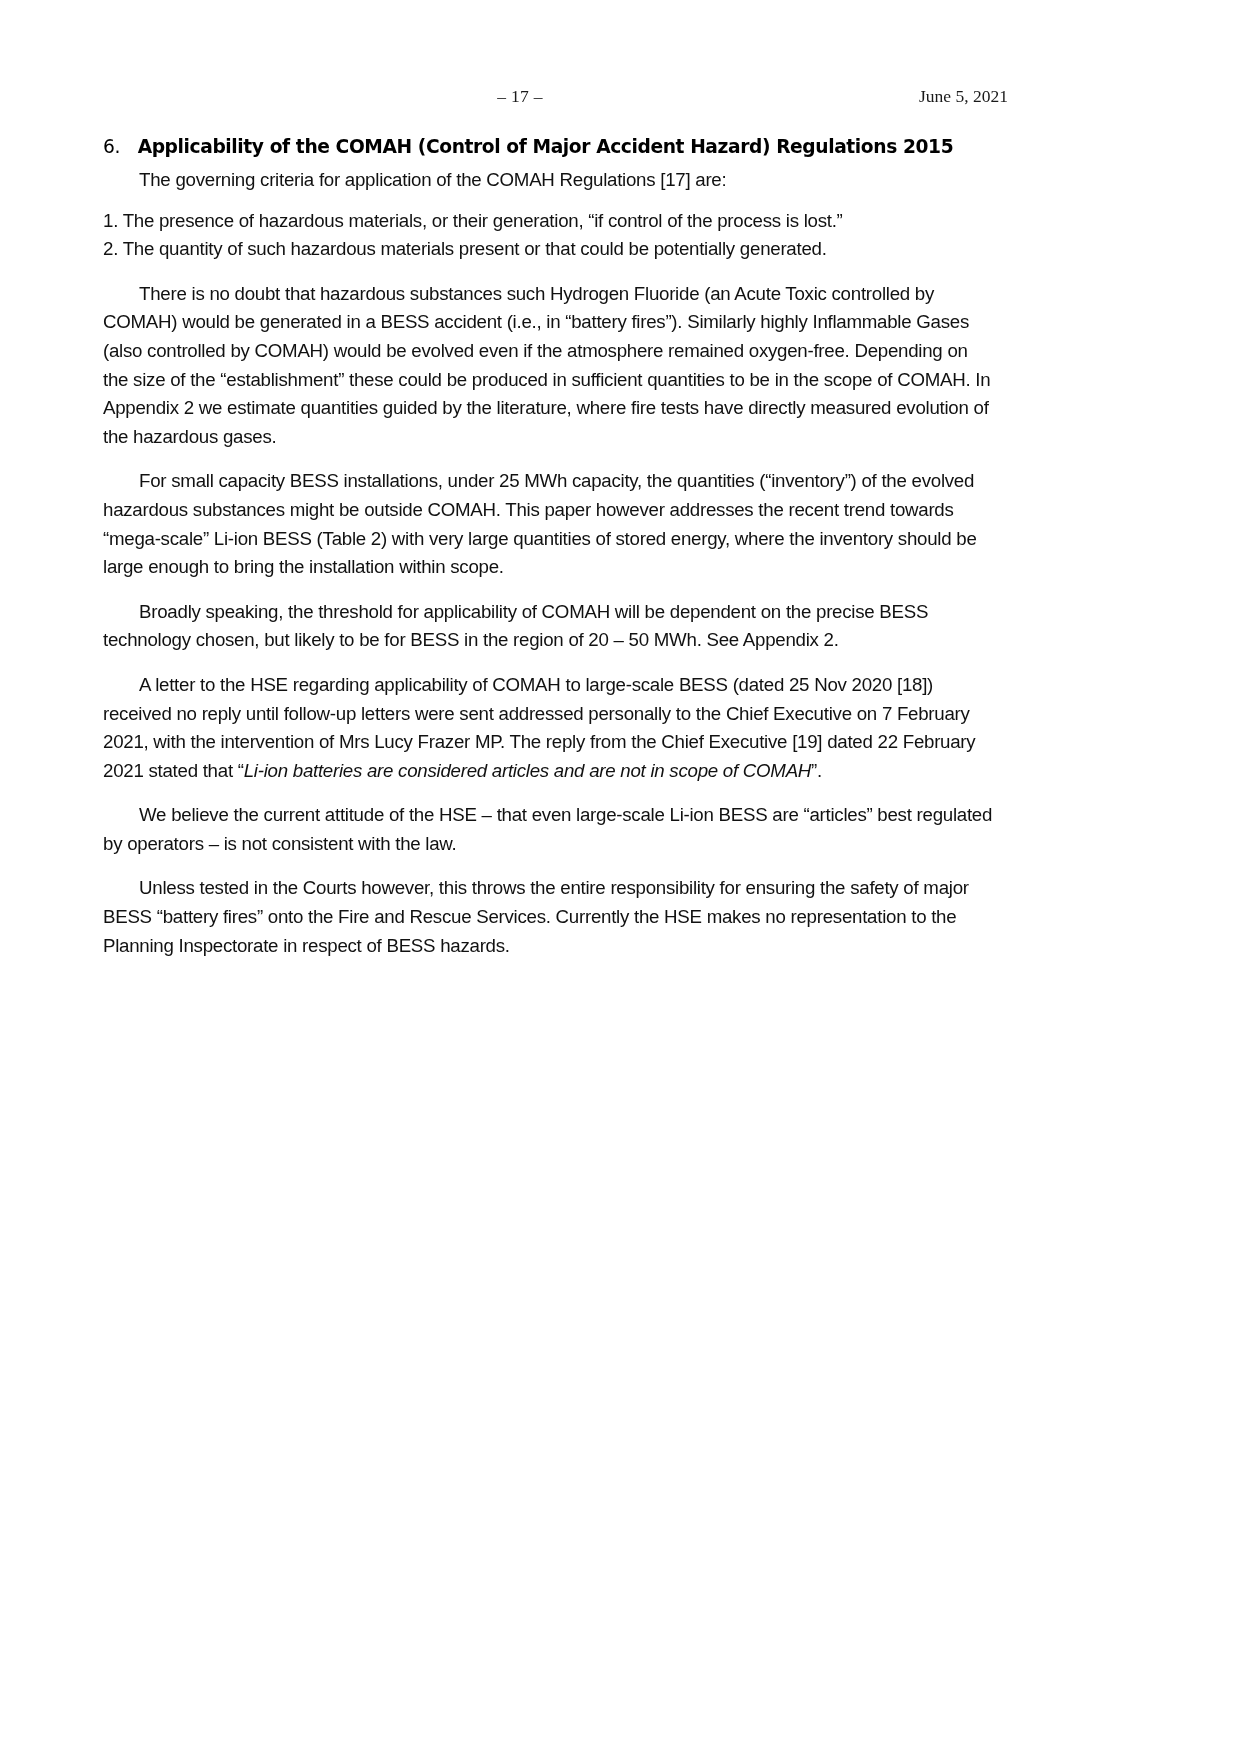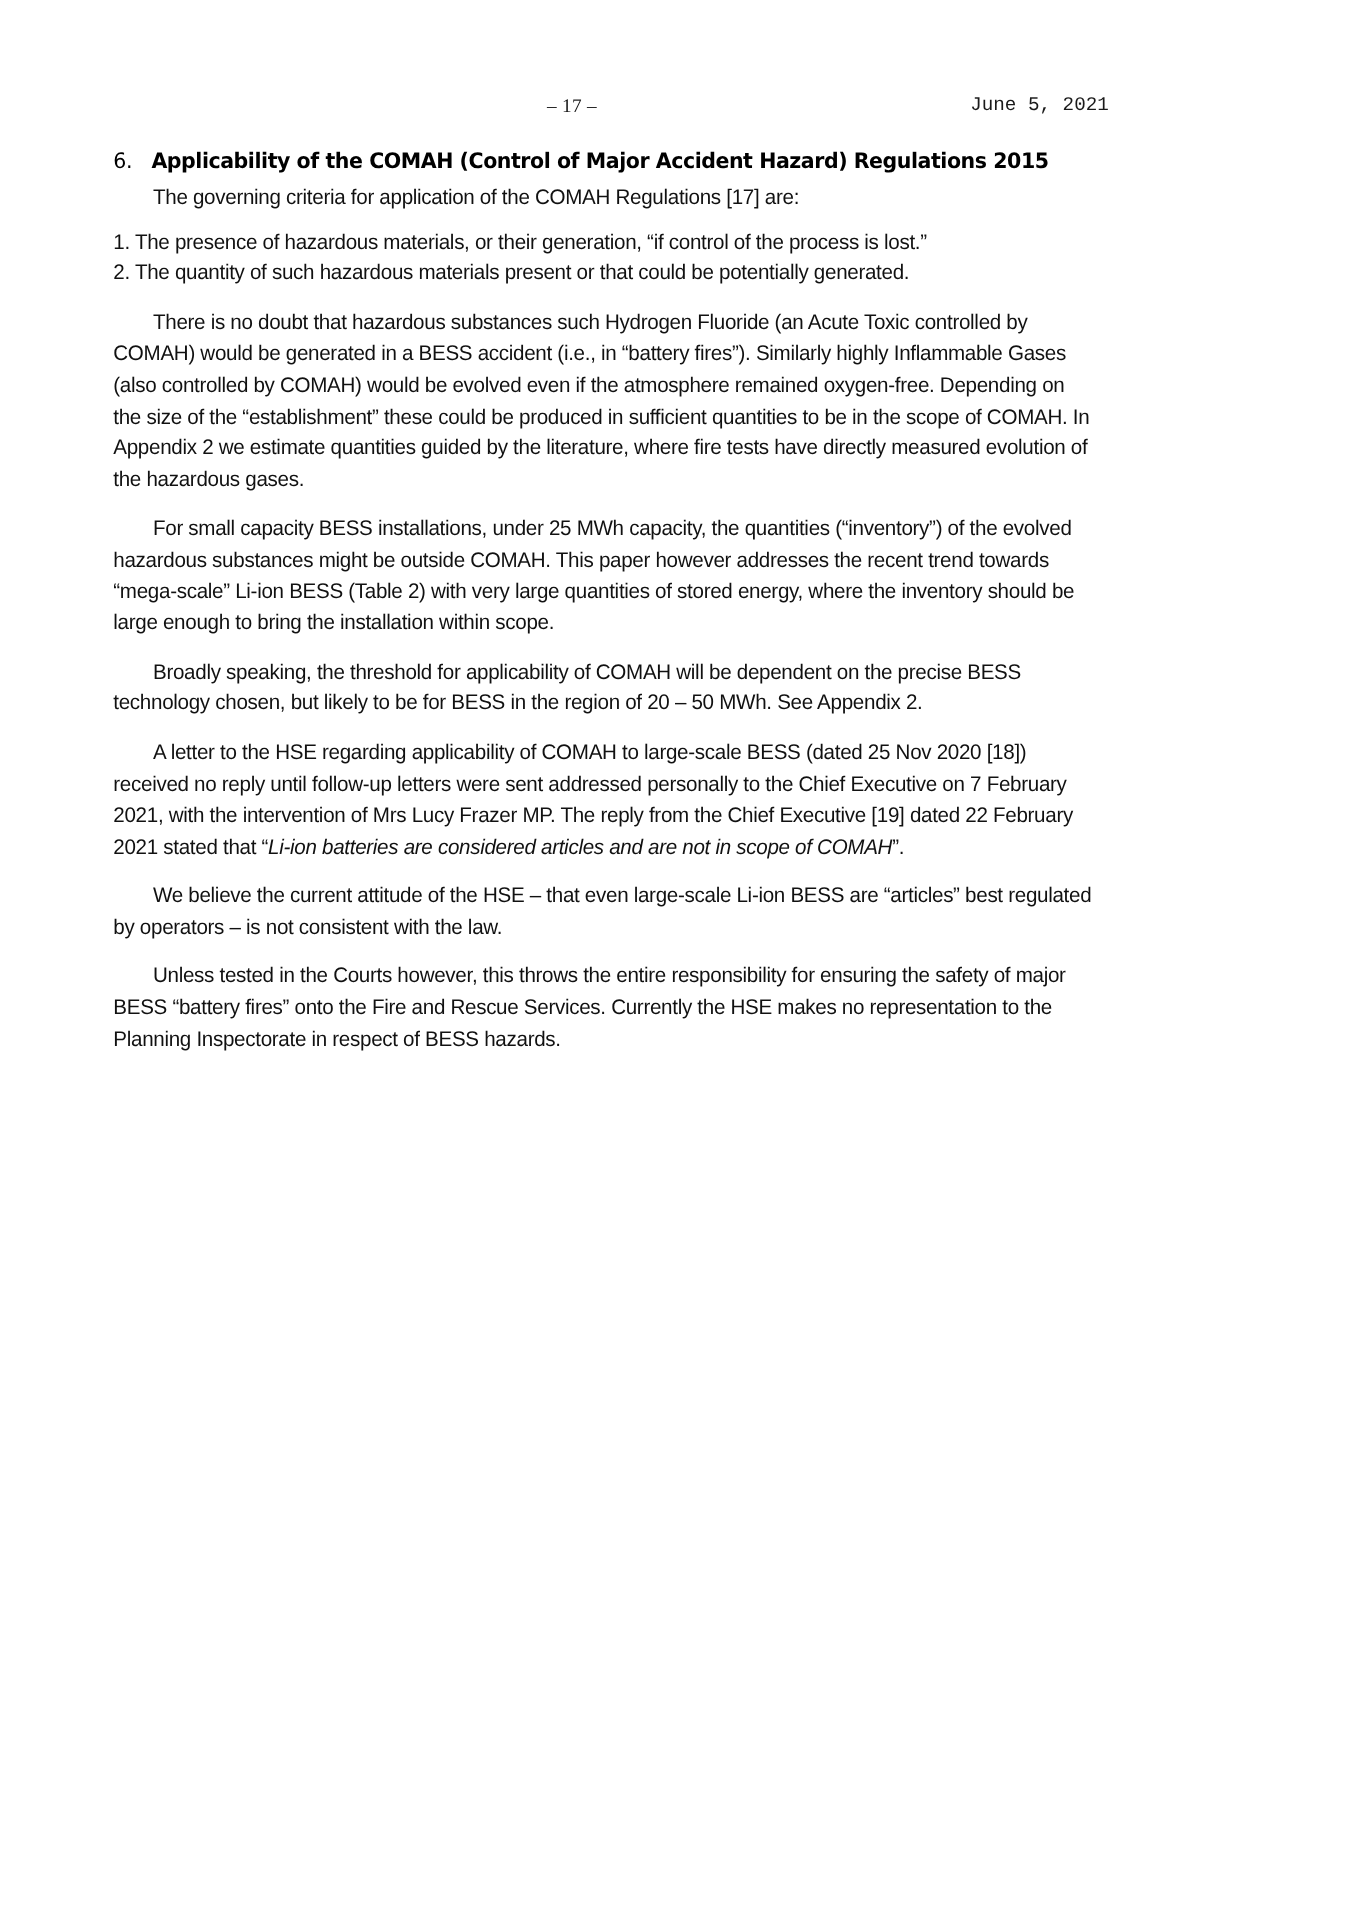--- a/index.html
+++ b/index.html
@@ -40,21 +40,20 @@
     top: 0;
     width: 1040px;
     text-align: center;
     letter-spacing: 0.3px;
   }
   .page-header .doc-date {
     position: absolute;
     right: 232px;
     top: 0;
     white-space: nowrap;
-    font-family: Liberation Mono, monospace;
   }
 
   
   .content {
     position: absolute;
     top: 134px;
     left: 103px;
     width: 912px;
   }
 

